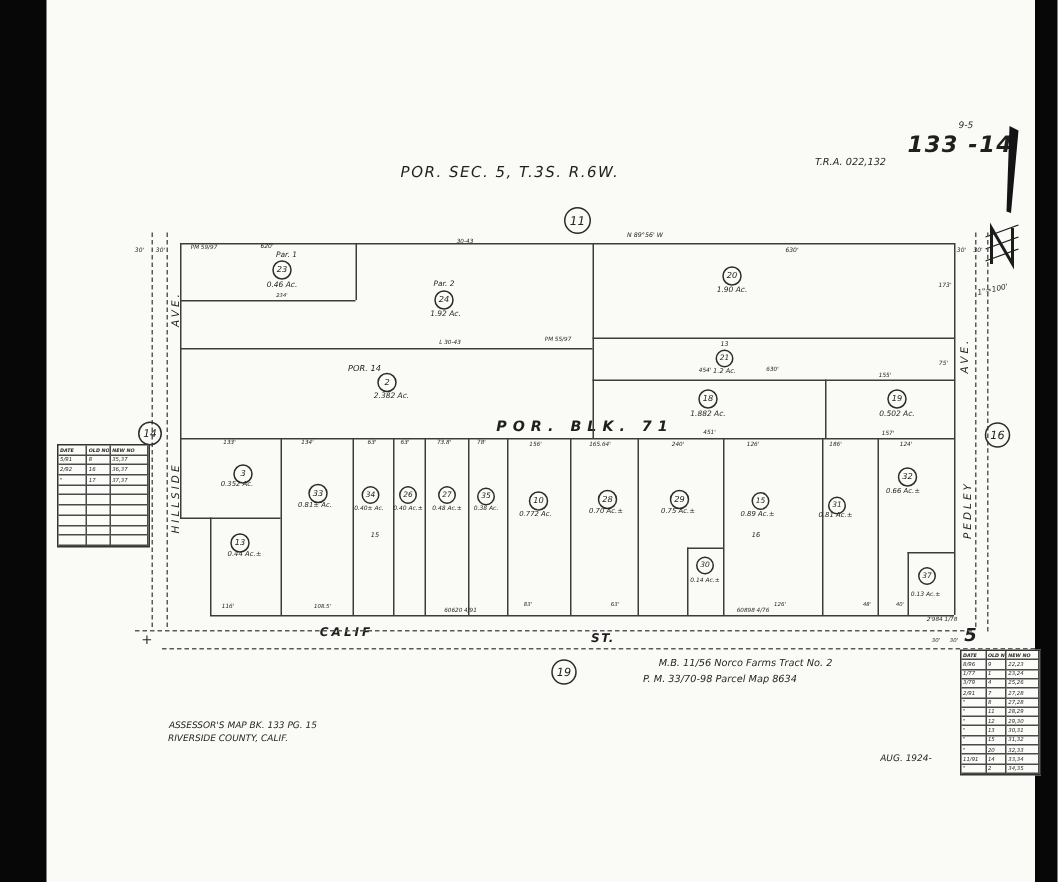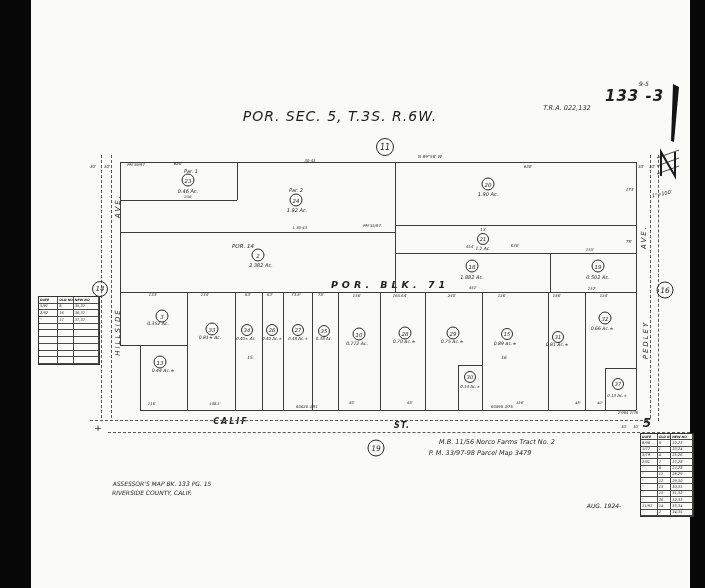--- a/index.html
+++ b/index.html
@@ -24,24 +24,24 @@
   #sheetnum{position:absolute;left:605px;top:86px;width:80px;font-style:italic;font-weight:bold}
   #sheetnum .big{font-size:15px;letter-spacing:1px}
   #sheetnum .sup{position:absolute;left:34px;top:-6px;font-size:6px;font-weight:normal}
   #northsvg{position:absolute;left:655px;top:84px}
 </style>
 </head>
 <body>
 
 <div class="sheet"></div>
 
-<div class="statlab" style="left:340px;top:116px;font-size:14px;letter-spacing:1px">POR.  SEC. 5, T.3S.  R.6W.</div>
+<div class="statlab" style="left:340px;top:116px;font-size:10px;letter-spacing:1px">POR.  SEC. 5, T.3S.  R.6W.</div>
 <div class="statlab" style="left:567px;top:108px;font-size:6.5px">T.R.A. 022,132</div>
 <div id="sheetnum">
-  <span class="big">133 -3</span>
+  <span class="big">133 -14</span>
   <span class="sup">9-5</span>
 </div>
 
 <svg id="northsvg" width="40" height="104" viewBox="0 0 40 104">
   <polygon points="18,0 24,3 19,58 16,57" fill="#141414"></polygon>
   <path d="M6,92 L6,68 L20,92 L20,68" stroke="#1c1c1c" stroke-width="2" fill="none"></path>
   <line x1="2" y1="74" x2="24" y2="66" stroke="#1c1c1c" stroke-width="0.8"></line>
   <line x1="2" y1="82" x2="24" y2="74" stroke="#1c1c1c" stroke-width="0.8"></line>
   <line x1="2" y1="90" x2="24" y2="82" stroke="#1c1c1c" stroke-width="0.8"></line>
 </svg>
@@ -49,21 +49,21 @@
 
 <div class="statlab" style="left:118px;top:332px;font-size:7px;letter-spacing:2px;transform:translate(-50%,-50%) rotate(-90deg)">HILLSIDE</div>
 <div class="statlab" style="left:118px;top:206px;font-size:7px;letter-spacing:2px;transform:translate(-50%,-50%) rotate(-90deg)">AVE.</div>
 <div class="statlab" style="left:646px;top:340px;font-size:7px;letter-spacing:2px;transform:translate(-50%,-50%) rotate(-90deg)">PEDLEY</div>
 <div class="statlab" style="left:644px;top:237px;font-size:7px;letter-spacing:2px;transform:translate(-50%,-50%) rotate(-90deg)">AVE.</div>
 <div class="statlab bgpad" style="left:231px;top:422px;font-size:8px;letter-spacing:2px;font-weight:bold">CALIF</div>
 <div class="statlab bgpad" style="left:402px;top:426px;font-size:8px;letter-spacing:1px;font-weight:bold">ST.</div>
 <div class="statlab" style="left:647px;top:423px;font-size:12px;font-weight:bold">5</div>
 <div class="statlab" style="left:390px;top:285px;font-size:9.5px;letter-spacing:4px;font-weight:bold">POR.    BLK.    71</div>
 
-<div class="statlab" style="left:480px;top:453px;font-size:6.5px">P. M. 33/97-98 Parcel Map  3479</div>
+<div class="statlab" style="left:480px;top:453px;font-size:6.5px">P. M. 33/70-98 Parcel Map  8634</div>
 <div class="statlab" style="left:497px;top:442px;font-size:6.5px">M.B. 11/56  Norco  Farms  Tract  No. 2</div>
 <div class="statlab" style="left:162px;top:484px;font-size:6px">ASSESSOR'S    MAP    BK. 133    PG. 15</div>
 <div class="statlab" style="left:152px;top:493px;font-size:6px">RIVERSIDE     COUNTY,    CALIF.</div>
 <div class="statlab" style="left:604px;top:506px;font-size:6px">AUG. 1924-</div>
 
 <div class="ln" style="left: 120px; top: 162px; width: 516px; height: 1px;"></div>
 <div class="ln" style="left: 140px; top: 410px; width: 496px; height: 1px;"></div>
 <div class="ln" style="left: 120px; top: 162px; width: 1px; height: 184px;"></div>
 <div class="ln" style="left: 636px; top: 162px; width: 1px; height: 248px;"></div>
 <div class="ln" style="left: 120px; top: 200px; width: 117px; height: 1px;"></div>

